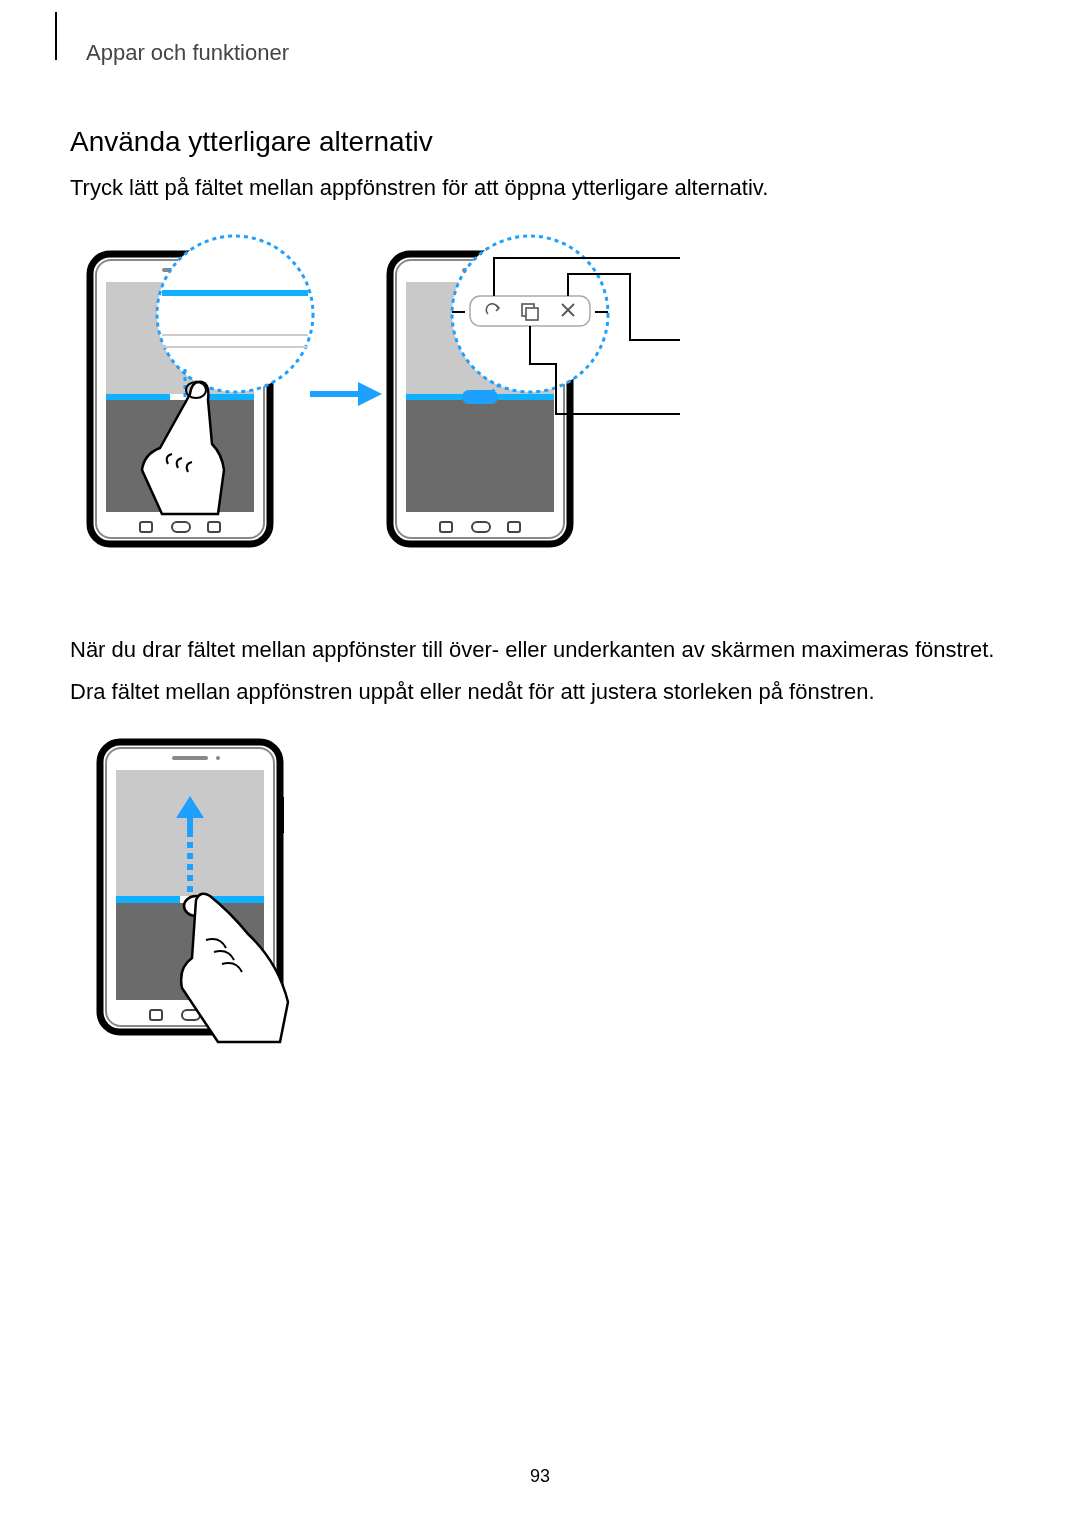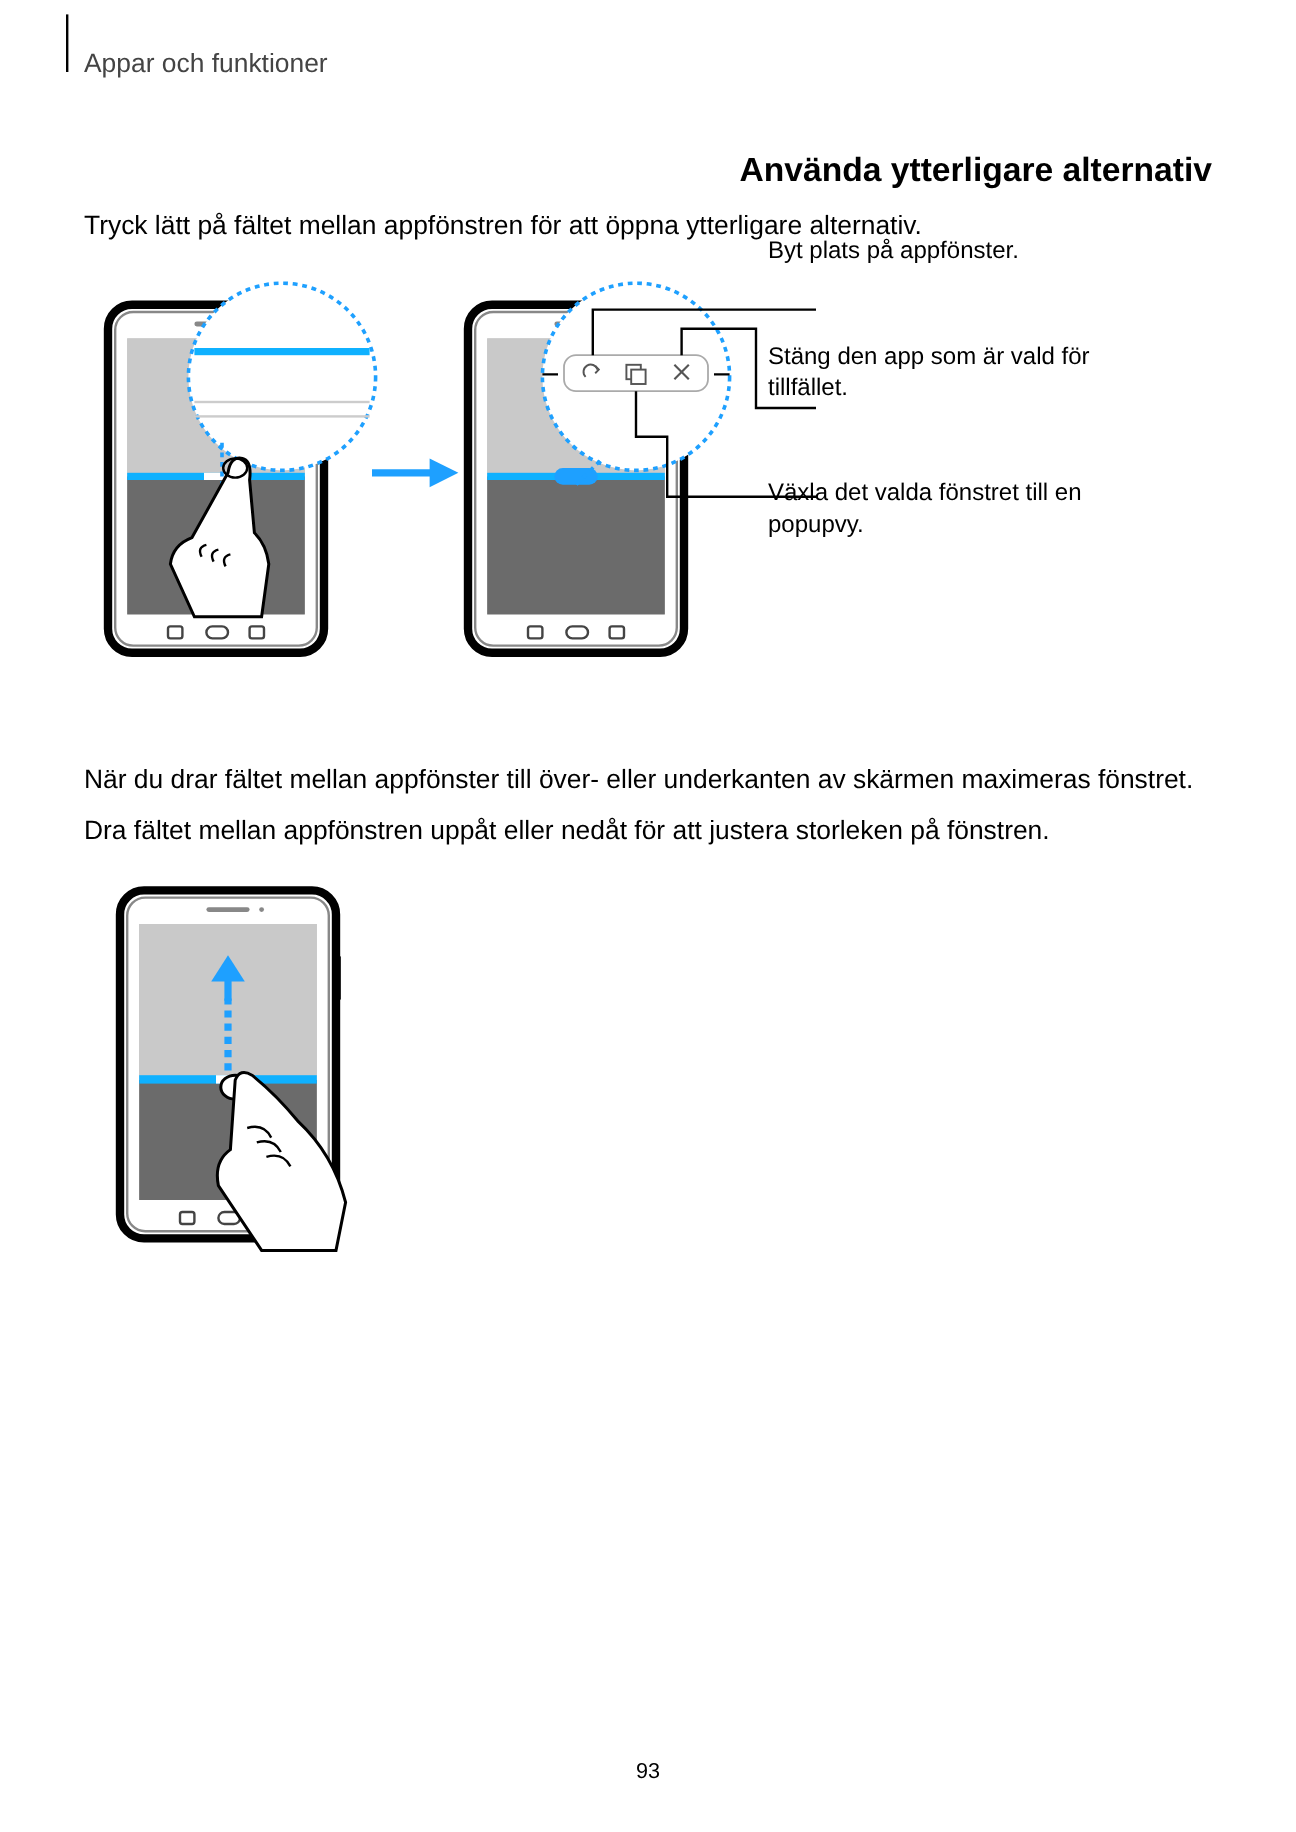--- a/index.html
+++ b/index.html
@@ -1,19 +1,19 @@
 <!DOCTYPE html>
 <html><head>
 <meta charset="utf-8">
 <style>
   html,body{margin:0;padding:0;background:#fff;font-family:"Helvetica Neue",Arial,sans-serif;color:#000;}
   .page{width:1080px;height:1527px;position:relative;box-sizing:border-box;padding:40px 70px 0 70px;}
   .margin-line{position:absolute;left:55px;top:12px;width:2px;height:48px;background:#000;}
-  .header{font-size:22px;color:#444;margin:0 0 60px 0;padding-left:0;}
-  h2{font-size:28px;font-weight:700;margin:0 0 14px 0;text-align:right;}
+  .header{font-size:22px;color:#444;margin:0 0 60px 16px;padding-left:0;}
+  h2{font-size:28px;font-weight:400;margin:0 0 14px 0;}
   p{font-size:22px;line-height:1.45;margin:0 0 10px 0;}
   .figure-row{display:flex;align-items:center;gap:0;margin:30px 0 70px 0;}
   .callouts{position:absolute;left:640px;top:196px;font-size:20px;line-height:1.3;}
   .callouts div{margin-bottom:62px;max-width:280px;}
   .page-number{position:absolute;bottom:40px;left:0;right:0;text-align:center;font-size:18px;}
   svg{display:block;}
 </style>
 </head>
 <body>
 
@@ -117,25 +117,20 @@
 
         <polyline points="424,62 424,24 610,24" fill="none"></polyline>
 
         <polyline points="498,62 498,40 560,40 560,106 610,106" fill="none"></polyline>
 
         <polyline points="460,92 460,130 486,130 486,180 610,180" fill="none"></polyline>
       </g>
     </svg>
   </div>
 
-  <div class="callouts">
-    <div>Byt plats på appfönster.</div>
-    <div>Stäng den app som är vald för tillfället.</div>
-    <div>Växla det valda fönstret till en popupvy.</div>
-  </div>
 
   <p>När du drar fältet mellan appfönster till över- eller underkanten av skärmen maximeras fönstret.</p>
   <p>Dra fältet mellan appfönstren uppåt eller nedåt för att justera storleken på fönstren.</p>
 
   <div style="text-align:center;margin-top:24px;">
     <svg width="260" height="330" viewBox="0 0 260 330">
       <g transform="translate(30,10)">
         <rect x="0" y="0" width="180" height="290" rx="20" ry="20" fill="#fff" stroke="#000" stroke-width="7"></rect>
         <rect x="6" y="6" width="168" height="278" rx="15" fill="none" stroke="#888" stroke-width="2"></rect>
         <rect x="72" y="14" width="36" height="4" rx="2" fill="#888"></rect>

